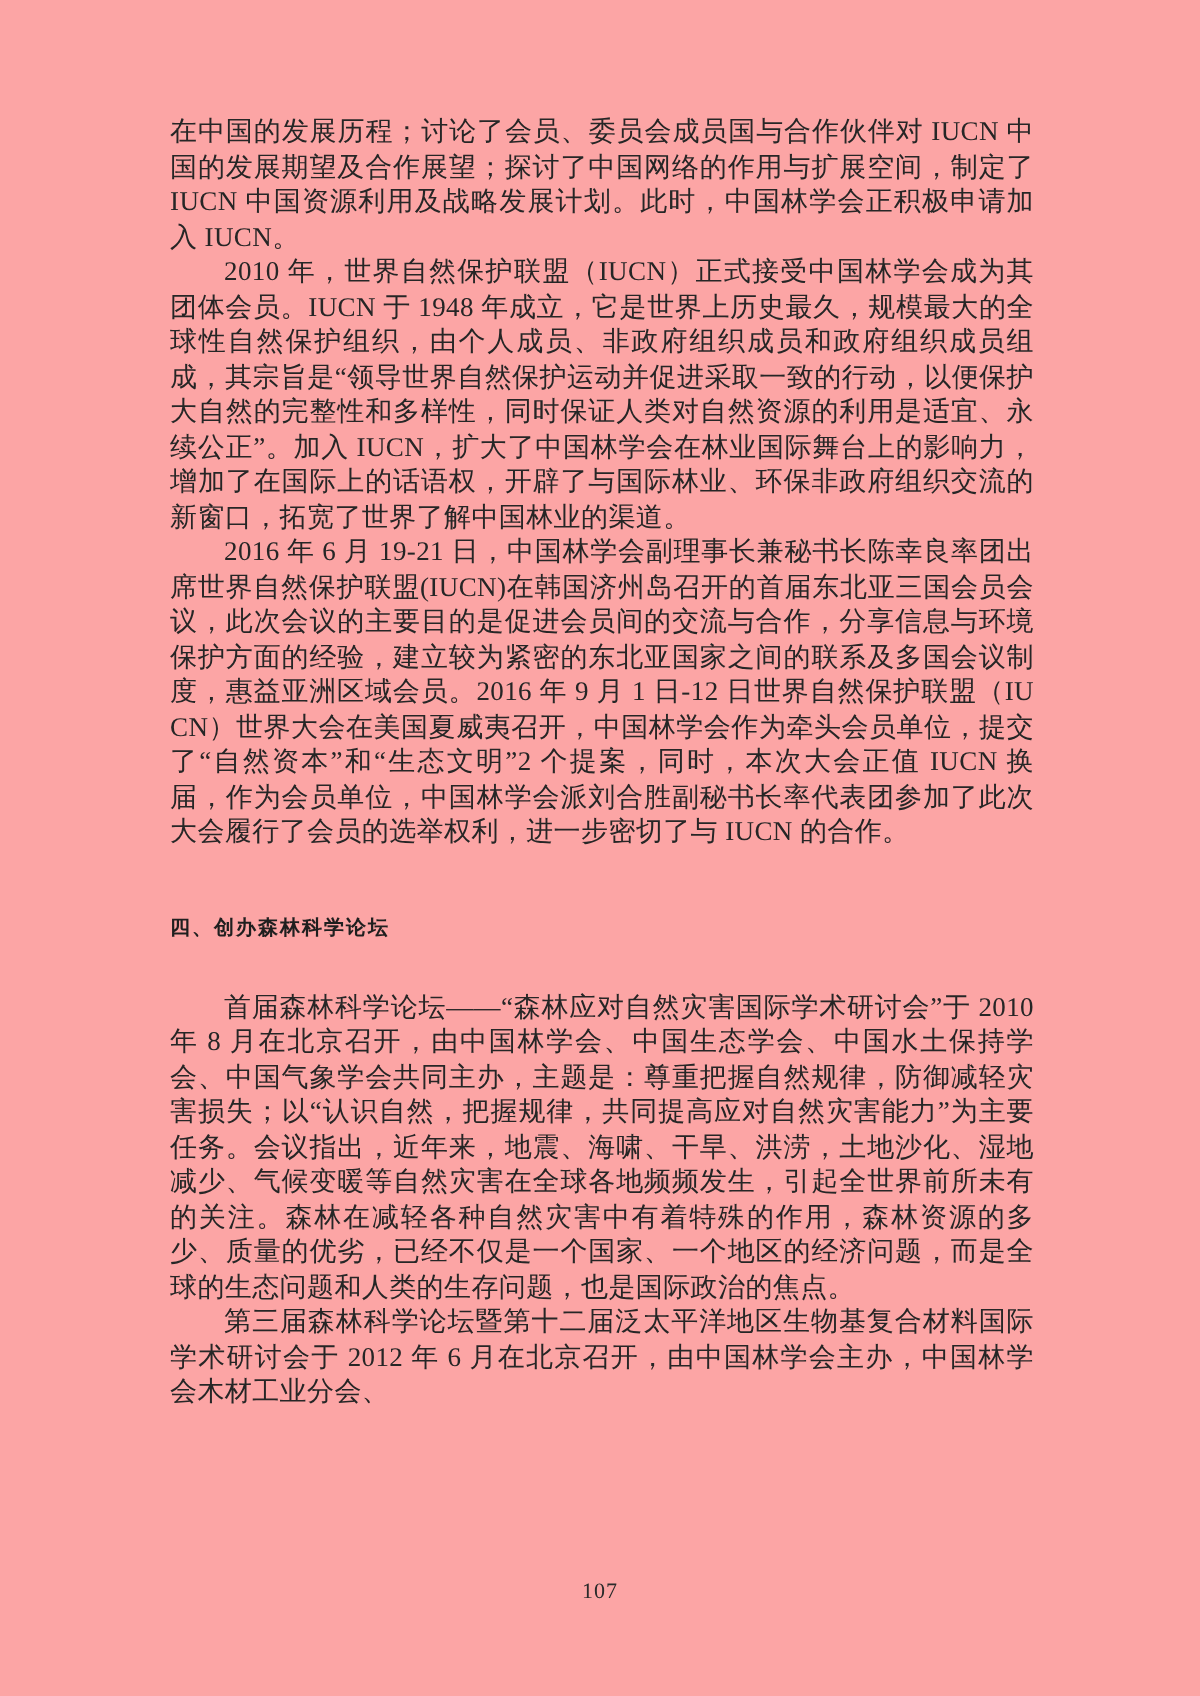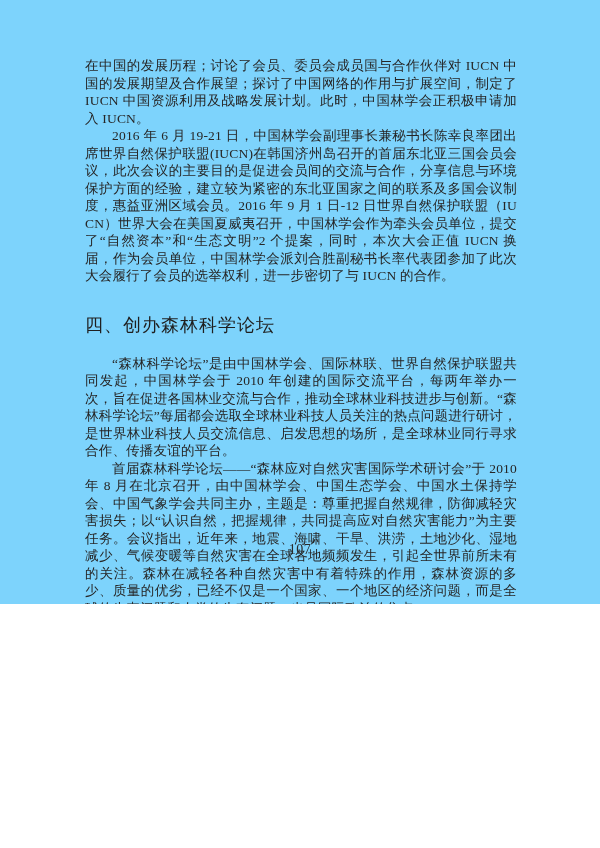--- a/index.html
+++ b/index.html
@@ -3,22 +3,22 @@
 <meta charset="utf-8">
 <style>
   html, body {
     margin: 0;
     padding: 0;
     background: #ffffff;
   }
   .page {
     position: relative;
     width: 600px;
-    height: 604px;
-    background: #7dd3fc;
+    height: 848px;
+    background: #fca5a5;
     overflow: hidden;
     font-family: "Liberation Serif", "DejaVu Serif", serif;
     color: #262626;
   }
   .content {
     position: absolute;
     left: 85px;
     top: 57px;
     width: 432px;
   }
@@ -30,52 +30,52 @@
     letter-spacing: 0.2px;
     word-break: break-all;
   }
   p.para.indent {
     text-indent: 2em;
   }
   .section-heading {
     margin: 0;
     margin-top: 31px;
     margin-bottom: 21px;
-    font-size: 18px;
-    font-weight: normal;
+    font-size: 10px;
+    font-weight: bold;
     line-height: 18px;
     color: #1f1f1f;
     letter-spacing: 1px;
   }
   .page-number {
     position: absolute;
     left: 0;
     right: 0;
     bottom: 46px;
     text-align: center;
-    font-size: 14px;
+    font-size: 11px;
     color: #2b2b2b;
     letter-spacing: 0.5px;
   }
 </style>
 </head>
 <body>
 
 <div class="page">
   <div class="content">
 
     <div>
         <p class="para">在中国的发展历程；讨论了会员、委员会成员国与合作伙伴对 IUCN 中国的发展期望及合作展望；探讨了中国网络的作用与扩展空间，制定了 IUCN 中国资源利用及战略发展计划。此时，中国林学会正积极申请加入 IUCN。</p>
+        <p class="para indent">2010 年，世界自然保护联盟（IUCN）正式接受中国林学会成为其团体会员。IUCN 于 1948 年成立，它是世界上历史最久，规模最大的全球性自然保护组织，由个人成员、非政府组织成员和政府组织成员组成，其宗旨是“领导世界自然保护运动并促进采取一致的行动，以便保护大自然的完整性和多样性，同时保证人类对自然资源的利用是适宜、永续公正”。加入 IUCN，扩大了中国林学会在林业国际舞台上的影响力，增加了在国际上的话语权，开辟了与国际林业、环保非政府组织交流的新窗口，拓宽了世界了解中国林业的渠道。</p>
         <p class="para indent">2016 年 6 月 19-21 日，中国林学会副理事长兼秘书长陈幸良率团出席世界自然保护联盟(IUCN)在韩国济州岛召开的首届东北亚三国会员会议，此次会议的主要目的是促进会员间的交流与合作，分享信息与环境保护方面的经验，建立较为紧密的东北亚国家之间的联系及多国会议制度，惠益亚洲区域会员。2016 年 9 月 1 日-12 日世界自然保护联盟（IUCN）世界大会在美国夏威夷召开，中国林学会作为牵头会员单位，提交了“自然资本”和“生态文明”2 个提案，同时，本次大会正值 IUCN 换届，作为会员单位，中国林学会派刘合胜副秘书长率代表团参加了此次大会履行了会员的选举权利，进一步密切了与 IUCN 的合作。</p>
       </div>
 
     <h2 class="section-heading">四、创办森林科学论坛</h2>
 
     <div>
-        <p class="para indent">“森林科学论坛”是由中国林学会、国际林联、世界自然保护联盟共同发起，中国林学会于 2010 年创建的国际交流平台，每两年举办一次，旨在促进各国林业交流与合作，推动全球林业科技进步与创新。“森林科学论坛”每届都会选取全球林业科技人员关注的热点问题进行研讨，是世界林业科技人员交流信息、启发思想的场所，是全球林业同行寻求合作、传播友谊的平台。</p>
         <p class="para indent">首届森林科学论坛——“森林应对自然灾害国际学术研讨会”于 2010 年 8 月在北京召开，由中国林学会、中国生态学会、中国水土保持学会、中国气象学会共同主办，主题是：尊重把握自然规律，防御减轻灾害损失；以“认识自然，把握规律，共同提高应对自然灾害能力”为主要任务。会议指出，近年来，地震、海啸、干旱、洪涝，土地沙化、湿地减少、气候变暖等自然灾害在全球各地频频发生，引起全世界前所未有的关注。森林在减轻各种自然灾害中有着特殊的作用，森林资源的多少、质量的优劣，已经不仅是一个国家、一个地区的经济问题，而是全球的生态问题和人类的生存问题，也是国际政治的焦点。</p>
         <p class="para indent">第三届森林科学论坛暨第十二届泛太平洋地区生物基复合材料国际学术研讨会于 2012 年 6 月在北京召开，由中国林学会主办，中国林学会木材工业分会、</p>
       </div>
 
   </div>
 
   <div class="page-number">107</div>
 </div>
 
 </body></html>

